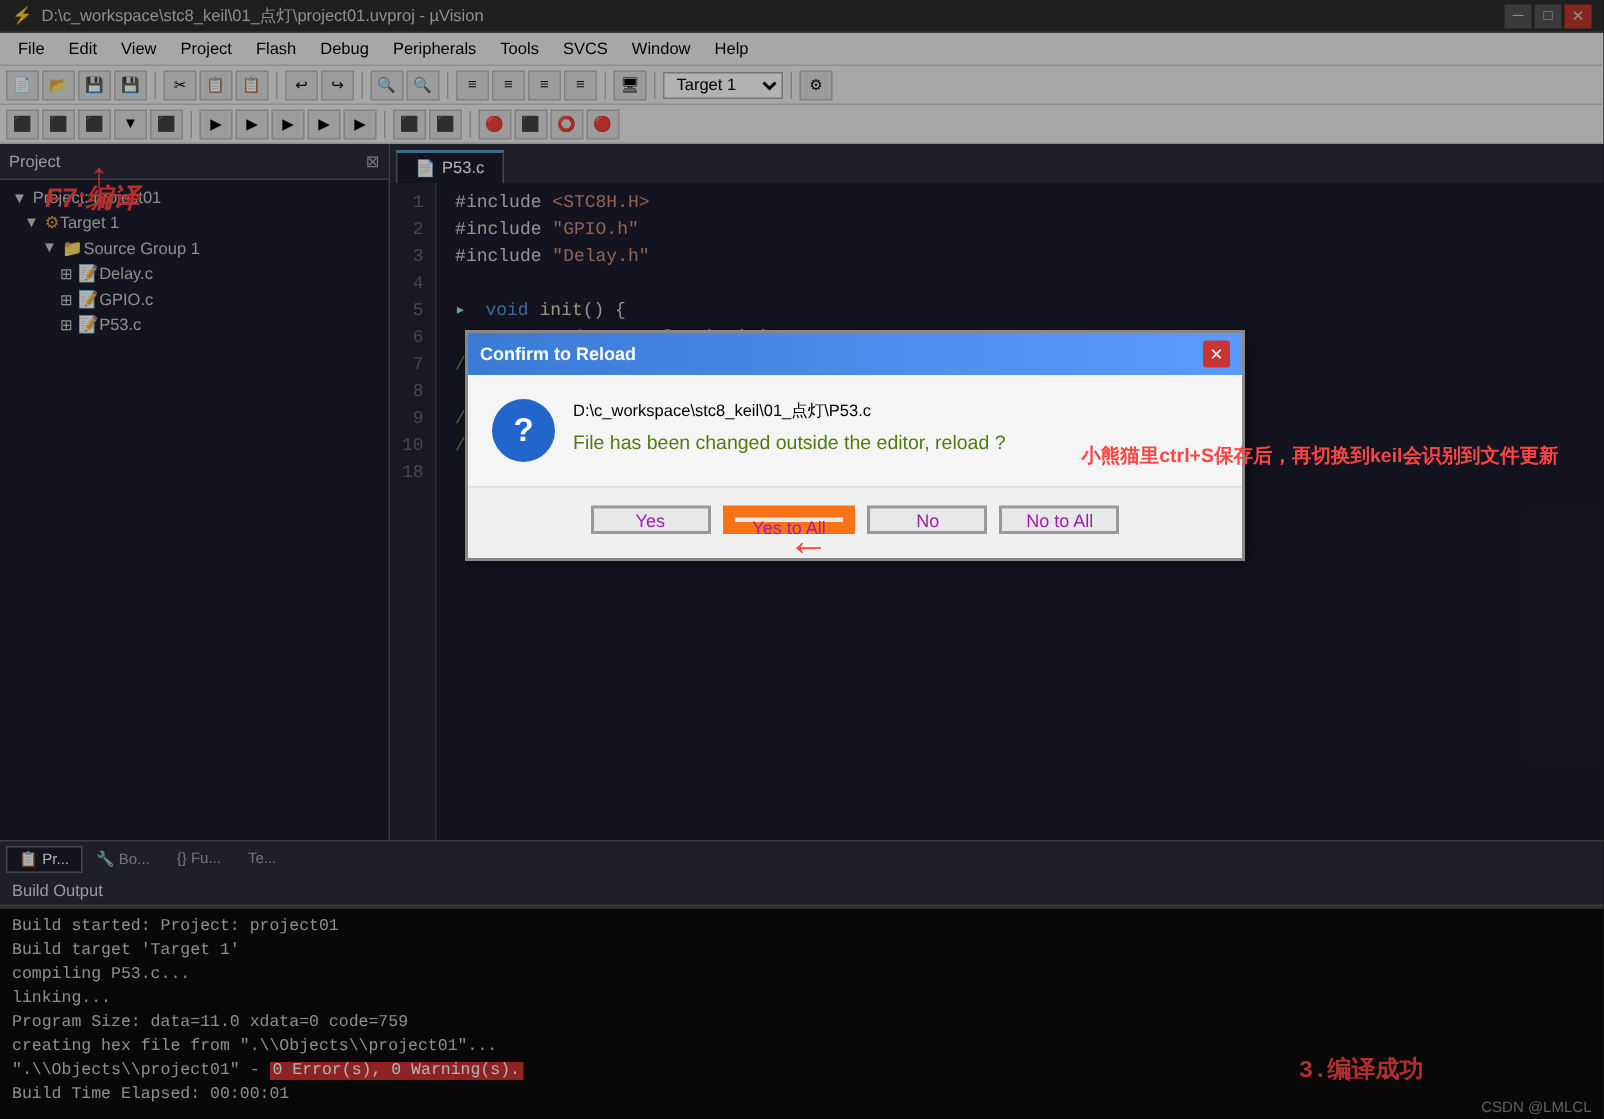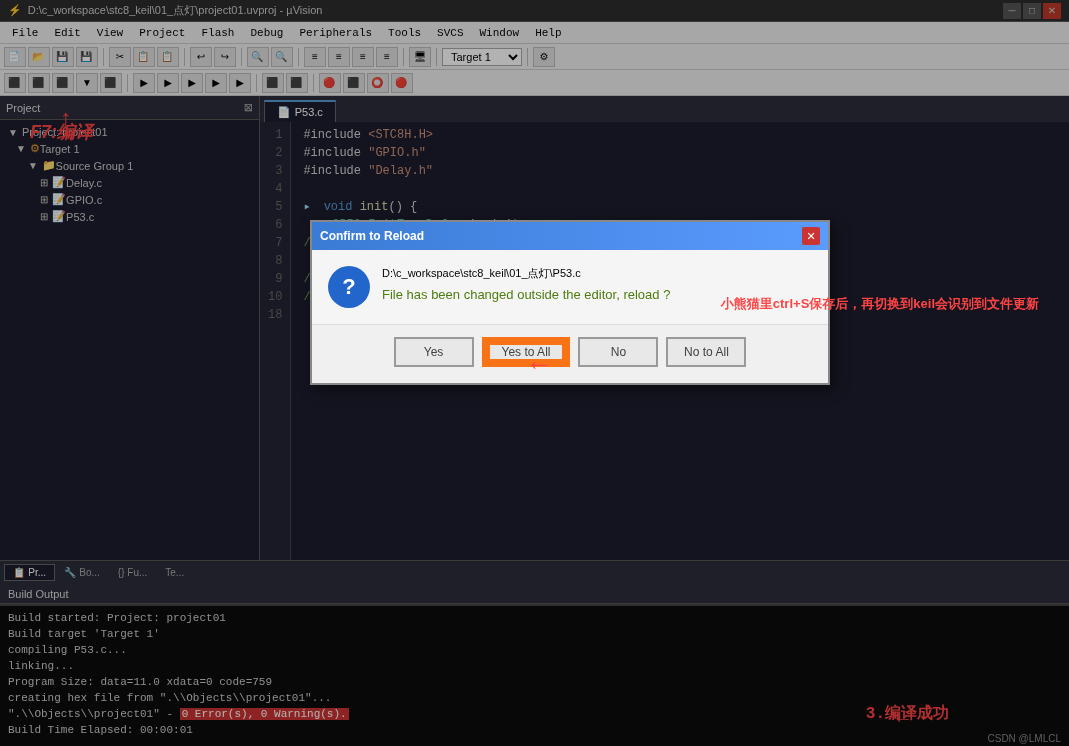--- a/index.html
+++ b/index.html
@@ -49,21 +49,20 @@
 
     
     #menu-bar {
       background: #f0f0f0;
       height: 22px;
       display: flex;
       align-items: center;
       padding: 0 4px;
       border-bottom: 1px solid #ccc;
       font-size: 11px;
-      font-family: Liberation Mono, monospace;
     }
     .menu-item {
       padding: 2px 8px;
       cursor: pointer;
       color: #000;
     }
 
     
     #toolbar {
       background: #f0f0f0;
@@ -387,24 +386,24 @@
     #dialog-buttons {
       display: flex;
       justify-content: center;
       gap: 8px;
       padding: 12px 16px 16px;
       background: #f0f0f0;
       border-top: 1px solid #ddd;
     }
     .dlg-btn {
       min-width: 80px;
-      height: 30px;
+      height: 19px;
       border: 2px solid #999;
       background: #e8e8e8;
-      color: #404040;
+      color: #a21caf;
       font-size: 12px;
       cursor: pointer;
       padding: 0 12px;
     }
     .dlg-btn.highlighted {
       border: 8px solid #f97316;
       background: #e8e8e8;
     }
 
     

